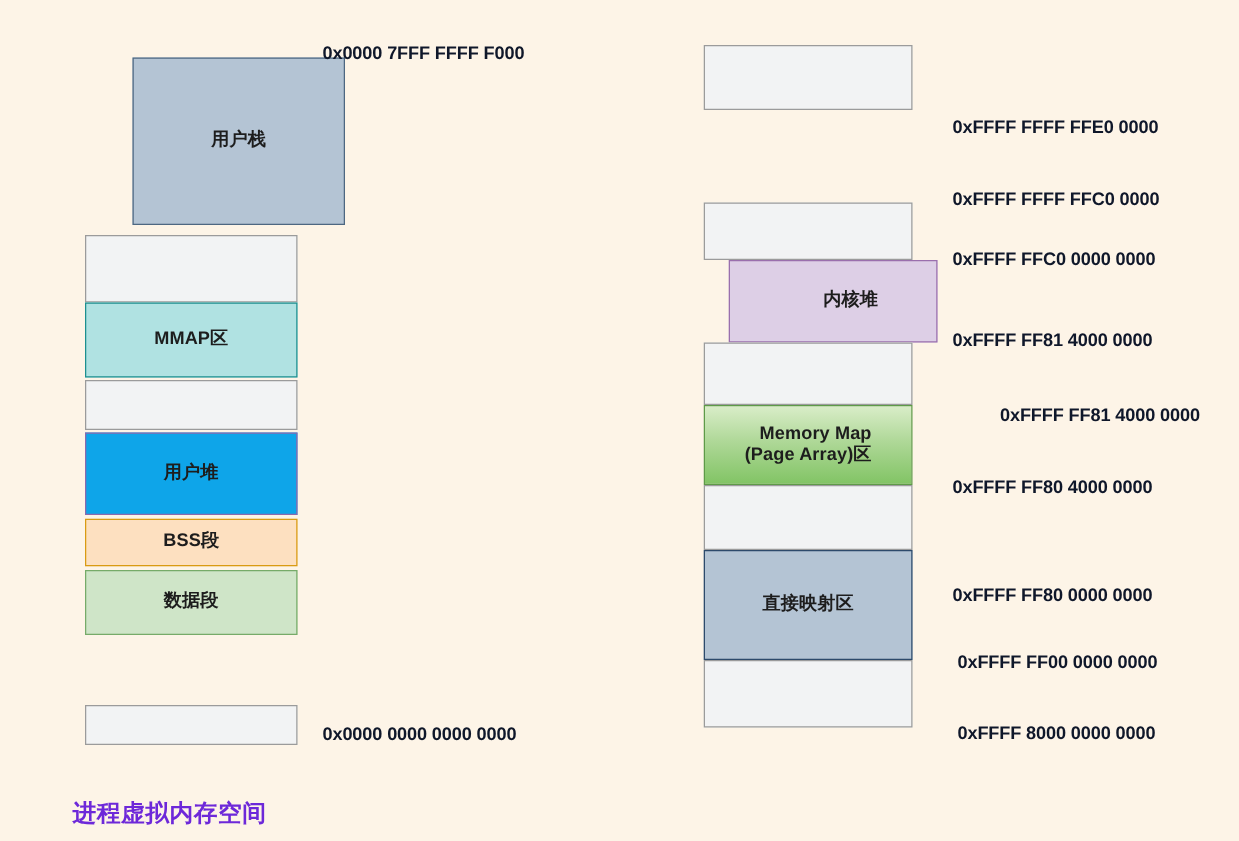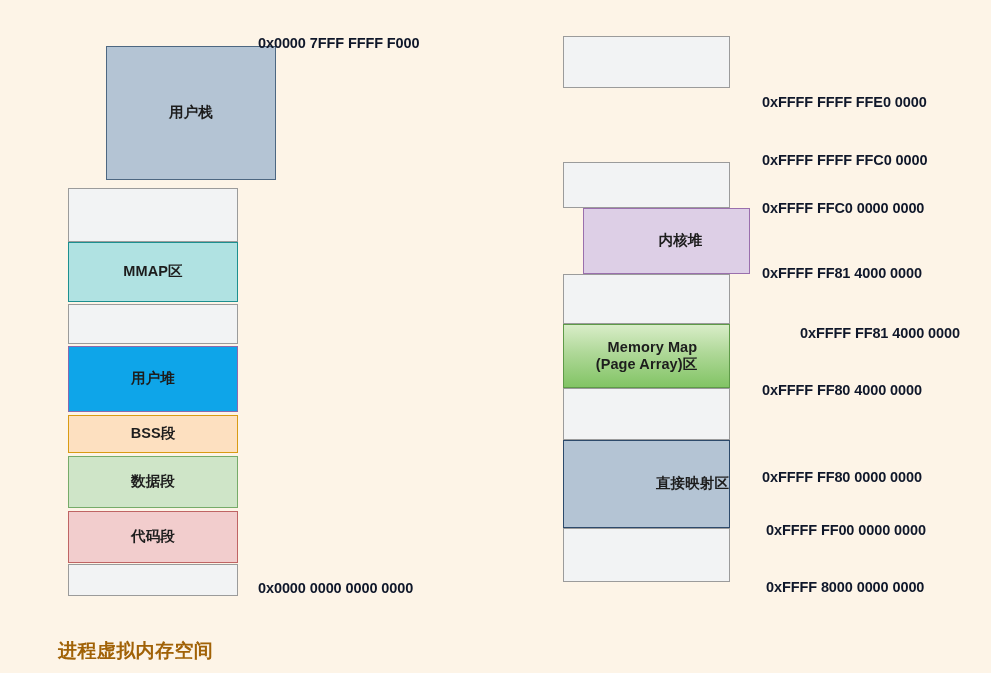--- a/index.html
+++ b/index.html
@@ -83,41 +83,40 @@
     border: 1px solid #9a6fad;
   }
   .fill-memmap {
     background: linear-gradient(to bottom, #d9edc8 0%, #afd898 45%, #82c465 100%);
     border: 1px solid #5e9a48;
     text-align: right;
   }
   .fill-directmap {
     background: #b4c4d4;
     border: 1px solid #2d4a6b;
-    justify-content: flex-end;
   }
 
   
   .addr {
     position: absolute;
     font-family: "Liberation Sans", "DejaVu Sans", sans-serif;
     font-weight: bold;
     font-size: 14.5px;
     color: #0f172a;
     white-space: nowrap;
     letter-spacing: -0.1px;
   }
 
   
   .caption {
     position: absolute;
     font-family: "Liberation Sans", "DejaVu Sans", sans-serif;
     font-weight: bold;
     font-size: 19px;
-    color: #a16207;
+    color: #6d28d9;
     white-space: nowrap;
     letter-spacing: 0.4px;
   }
 
   .seg .seg-label {
     display: block;
     white-space: pre-line;
   }
 </style>
 </head>
@@ -146,23 +145,20 @@
   </div>
 
   <div class="seg fill-bss" style="left:68px; top:415px; width:170px; height:38px;">
     <span class="seg-label">BSS段</span>
   </div>
 
   <div class="seg fill-data" style="left:68px; top:456px; width:170px; height:52px;">
     <span class="seg-label">数据段</span>
   </div>
 
-  <div class="seg fill-text" style="left:68px; top:511px; width:170px; height:52px;">
-    <span class="seg-label">代码段</span>
-  </div>
 
   <div class="seg empty" style="left:68px; top:564px; width:170px; height:32px;">
     <span class="seg-label"></span>
   </div>
 
   <div class="addr" style="left:258px; top:35px;">0x0000 7FFF FFFF F000</div>
   <div class="addr" style="left:258px; top:580px;">0x0000 0000 0000 0000</div>
 
   <div class="seg empty" style="left:563px; top:36px; width:167px; height:52px;">
     <span class="seg-label"></span>

